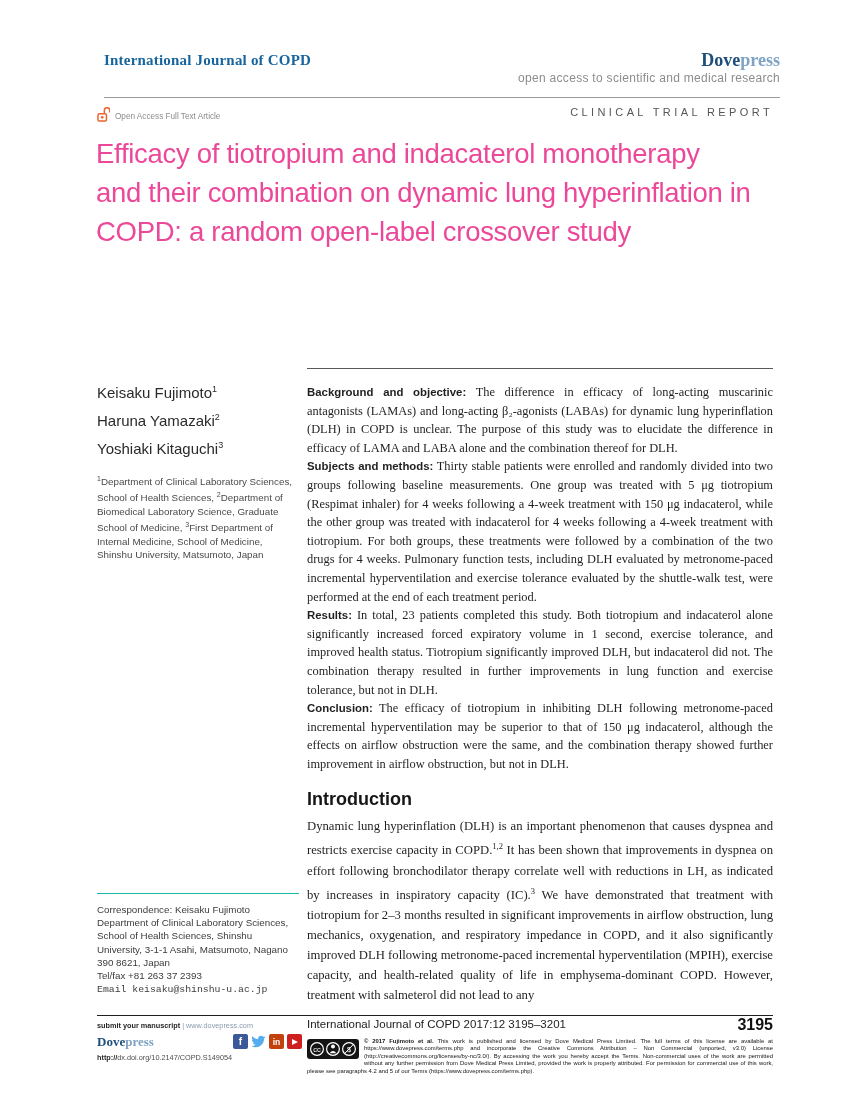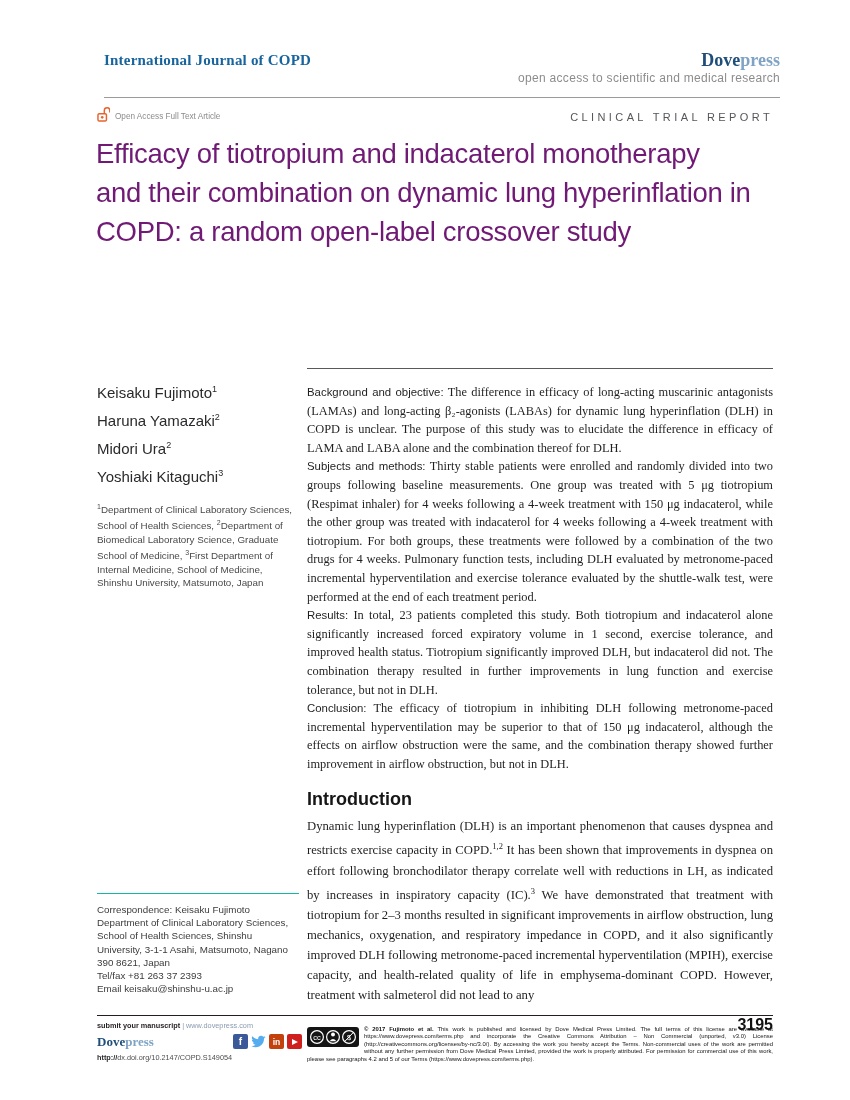--- a/index.html
+++ b/index.html
@@ -13,46 +13,46 @@
   .journal-name{font-family:"Liberation Serif",serif;font-weight:bold;font-size:15px;
                 color:#17649e;letter-spacing:.2px;}
   .brand{text-align:right;}
   .brand-line{font-family:"Liberation Serif",serif;font-weight:bold;font-size:18px;line-height:16px;}
   .brand-dove{color:#1e4e79;}
   .brand-press{color:#7fa3c4;}
   .brand-tagline{font-size:12px;color:#8c8c8c;margin-top:3px;letter-spacing:.3px;}
 
   
   .oa-row{position:absolute;left:97px;top:106px;width:676px;display:flex;
-          justify-content:space-between;align-items:center;}
+          justify-content:space-between;align-items:flex-start;}
   .oa-left{display:flex;align-items:center;gap:5px;}
   .oa-label{font-size:8.2px;color:#8b8b8b;}
   .article-type{font-size:11px;letter-spacing:3.4px;color:#55565a;}
 
   
   .title{position:absolute;left:96px;top:134px;width:655px;margin:0;
-         font-weight:400;font-size:27.5px;line-height:39px;letter-spacing:-.3px;color:#701a75;}
+         font-weight:400;font-size:27.5px;line-height:39px;letter-spacing:-.3px;color:#ec4899;}
 
   
   .left-col{position:absolute;left:97px;top:377px;width:202px;}
   .author{font-size:15px;line-height:24px;color:#2a2a2c;}
   .author sup{font-size:9px;}
   .affiliations{margin-top:11px;font-size:9.8px;line-height:13.2px;color:#4a4a4c;}
   .affiliations sup{font-size:7px;}
 
   .corr{position:absolute;left:97px;top:893px;width:202px;border-top:1px solid #14b8a6;
         padding-top:9px;font-size:9.8px;line-height:13.2px;color:#3c3c3e;}
-  .corr .email{color:#3c3c3e;text-decoration:none;}
+  .corr .email{color:#3c3c3e;text-decoration:none;font-family:Liberation Mono, monospace;}
 
   
   .right-col{position:absolute;left:307px;top:368px;width:466px;border-top:1px solid #58595b;
              padding-top:14px;}
   .abs-p{margin:0;font-family:"Liberation Serif","DejaVu Serif",serif;font-size:12.4px;
          line-height:18.6px;text-align:justify;color:#1f1f21;}
-  .abs-label{font-family:"Liberation Sans",sans-serif;font-weight:normal;font-size:11.4px;}
+  .abs-label{font-family:"Liberation Sans",sans-serif;font-weight:bold;font-size:11.4px;}
   .intro-heading{margin:16px 0 6px 0;font-size:18px;font-weight:bold;color:#161616;}
   .intro-p{margin:0;font-family:"Liberation Serif","DejaVu Serif",serif;font-size:12.7px;
            line-height:20px;text-align:justify;color:#1f1f21;}
   .intro-p sup{font-size:8.5px;}
 
   
   .footer{position:absolute;left:97px;top:1015px;width:676px;border-top:1.5px solid #231f20;}
   .footer-left{position:absolute;left:0;top:5px;width:205px;}
   .submit-line{font-size:7.3px;color:#8a9bb0;}
   .submit-bold{font-weight:bold;color:#231f20;}
@@ -102,21 +102,20 @@
       <span class="oa-label">Open Access Full Text Article</span>
     </div>
     <div class="article-type">CLINICAL TRIAL REPORT</div>
   </div>
 
   <h1 class="title">Efficacy of tiotropium and indacaterol monotherapy and their combination on dynamic lung hyperinflation in COPD: a random open-label crossover study</h1>
 
   <div class="left-col">
     <div class="author"><span>Keisaku Fujimoto</span><sup>1</sup></div>
     <div class="author"><span>Haruna Yamazaki</span><sup>2</sup></div>
-    <div class="author"><span>Midori Ura</span><sup>2</sup></div>
     <div class="author"><span>Yoshiaki Kitaguchi</span><sup>3</sup></div>
 
     <div class="affiliations"><sup>1</sup><span>Department of Clinical Laboratory Sciences, School of Health Sciences, </span><sup>2</sup><span>Department of Biomedical Laboratory Science, Graduate School of Medicine, </span><sup>3</sup><span>First Department of Internal Medicine, School of Medicine, Shinshu University, Matsumoto, Japan</span></div>
   </div>
 
   <div class="corr">
     <div>Correspondence: Keisaku Fujimoto</div>
     <div>Department of Clinical Laboratory Sciences, School of Health Sciences, Shinshu University, 3-1-1 Asahi, Matsumoto, Nagano 390 8621, Japan</div>
     <div>Tel/fax +81 263 37 2393</div>
     <div><span class="email">Email keisaku@shinshu-u.ac.jp</span></div>
@@ -147,20 +146,21 @@
           <span class="sicon li">in</span>
           <span class="sicon yt">
               <span class="play"></span>
             </span>
         </div>
       </div>
       <div class="doi-line"><span class="scheme">http://</span><span>dx.doi.org/10.2147/COPD.S149054</span></div>
     </div>
 
     <div class="footer-right">
+      <div class="citation">International Journal of COPD 2017:12 3195–3201</div>
       <div class="license">
         <span class="cc-badge">
           <svg width="52" height="20" viewBox="0 0 52 20">
             <rect x="0" y="0" width="52" height="20" rx="3" fill="#141414"></rect>
             <circle cx="10" cy="10" r="6.4" stroke="#fff" fill="none" stroke-width="1.2"></circle>
             <text x="10" y="12.6" text-anchor="middle" font-family="Liberation Sans, sans-serif" font-size="7.5" fill="#fff">cc</text>
             <circle cx="26" cy="10" r="6.4" stroke="#fff" fill="none" stroke-width="1.2"></circle>
             <circle cx="26" cy="7.6" r="2" fill="#fff"></circle>
             <path d="M22.6 14.2 q3.4 -4.4 6.8 0 z" fill="#fff"></path>
             <circle cx="42" cy="10" r="6.4" stroke="#fff" fill="none" stroke-width="1.2"></circle>

